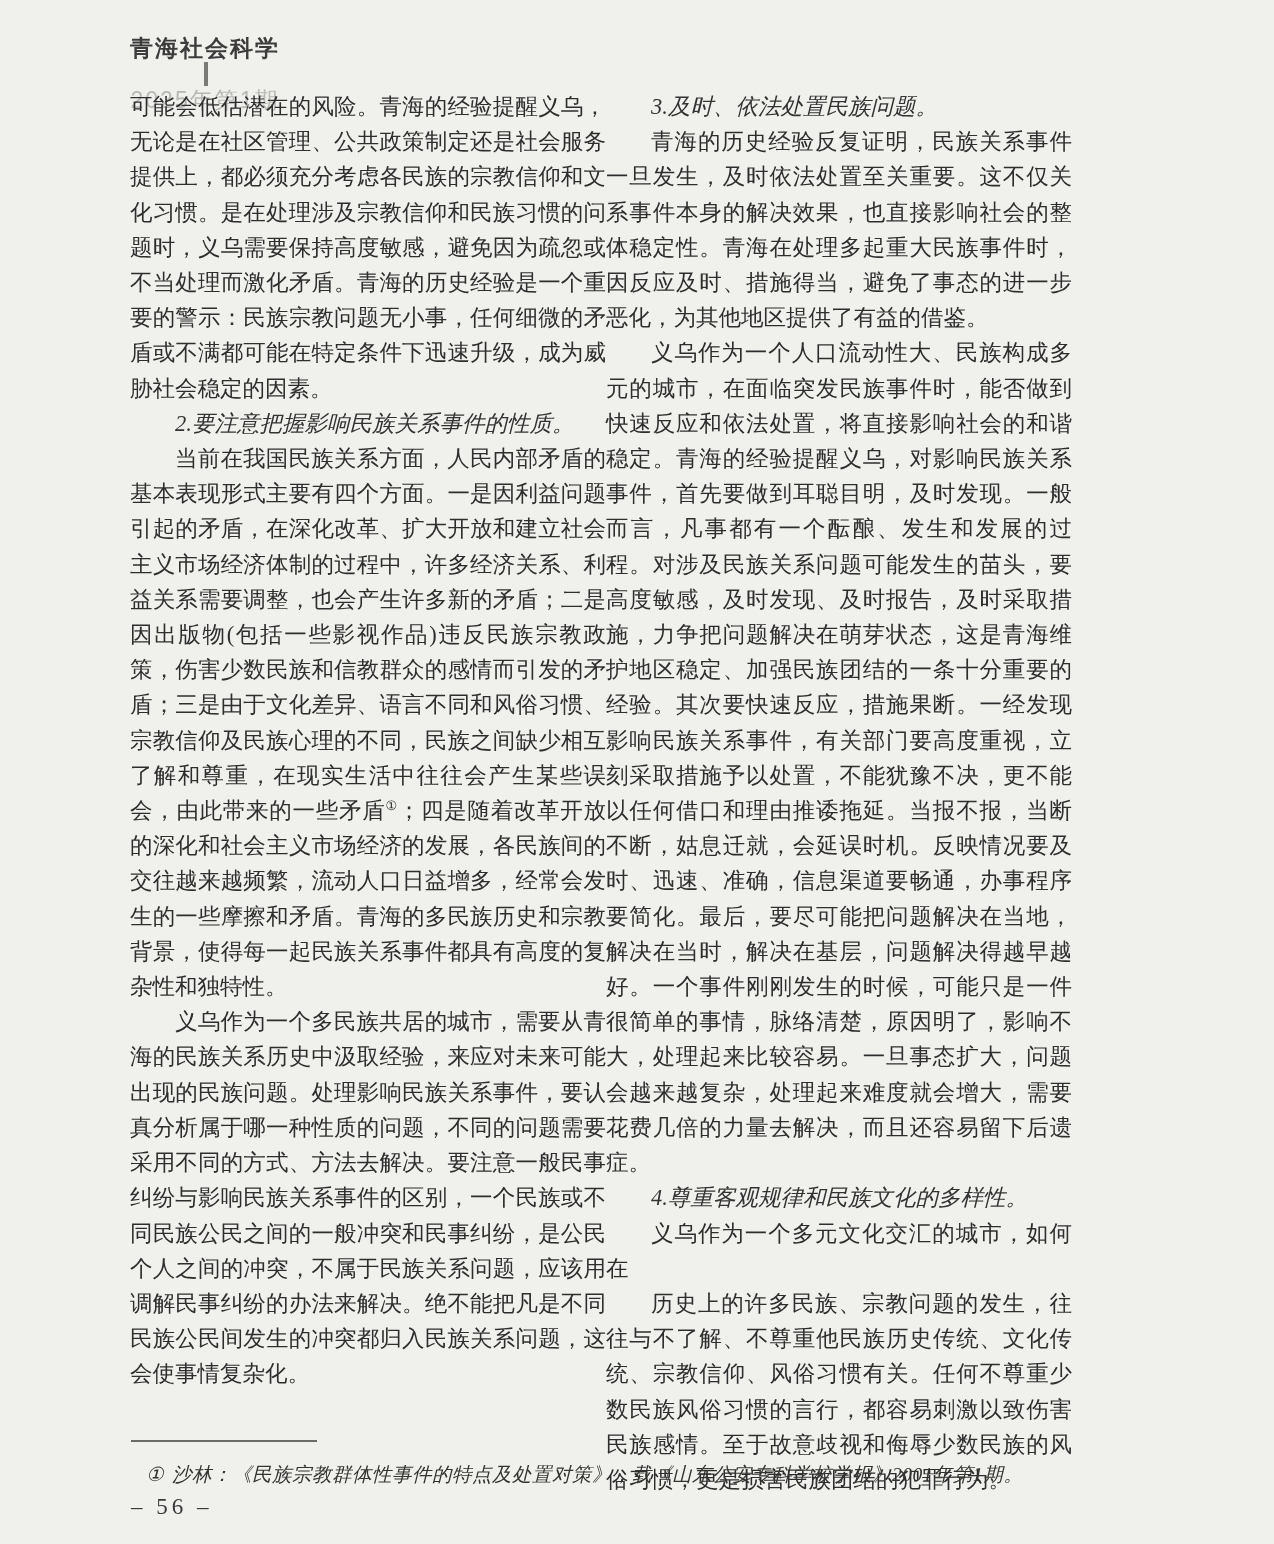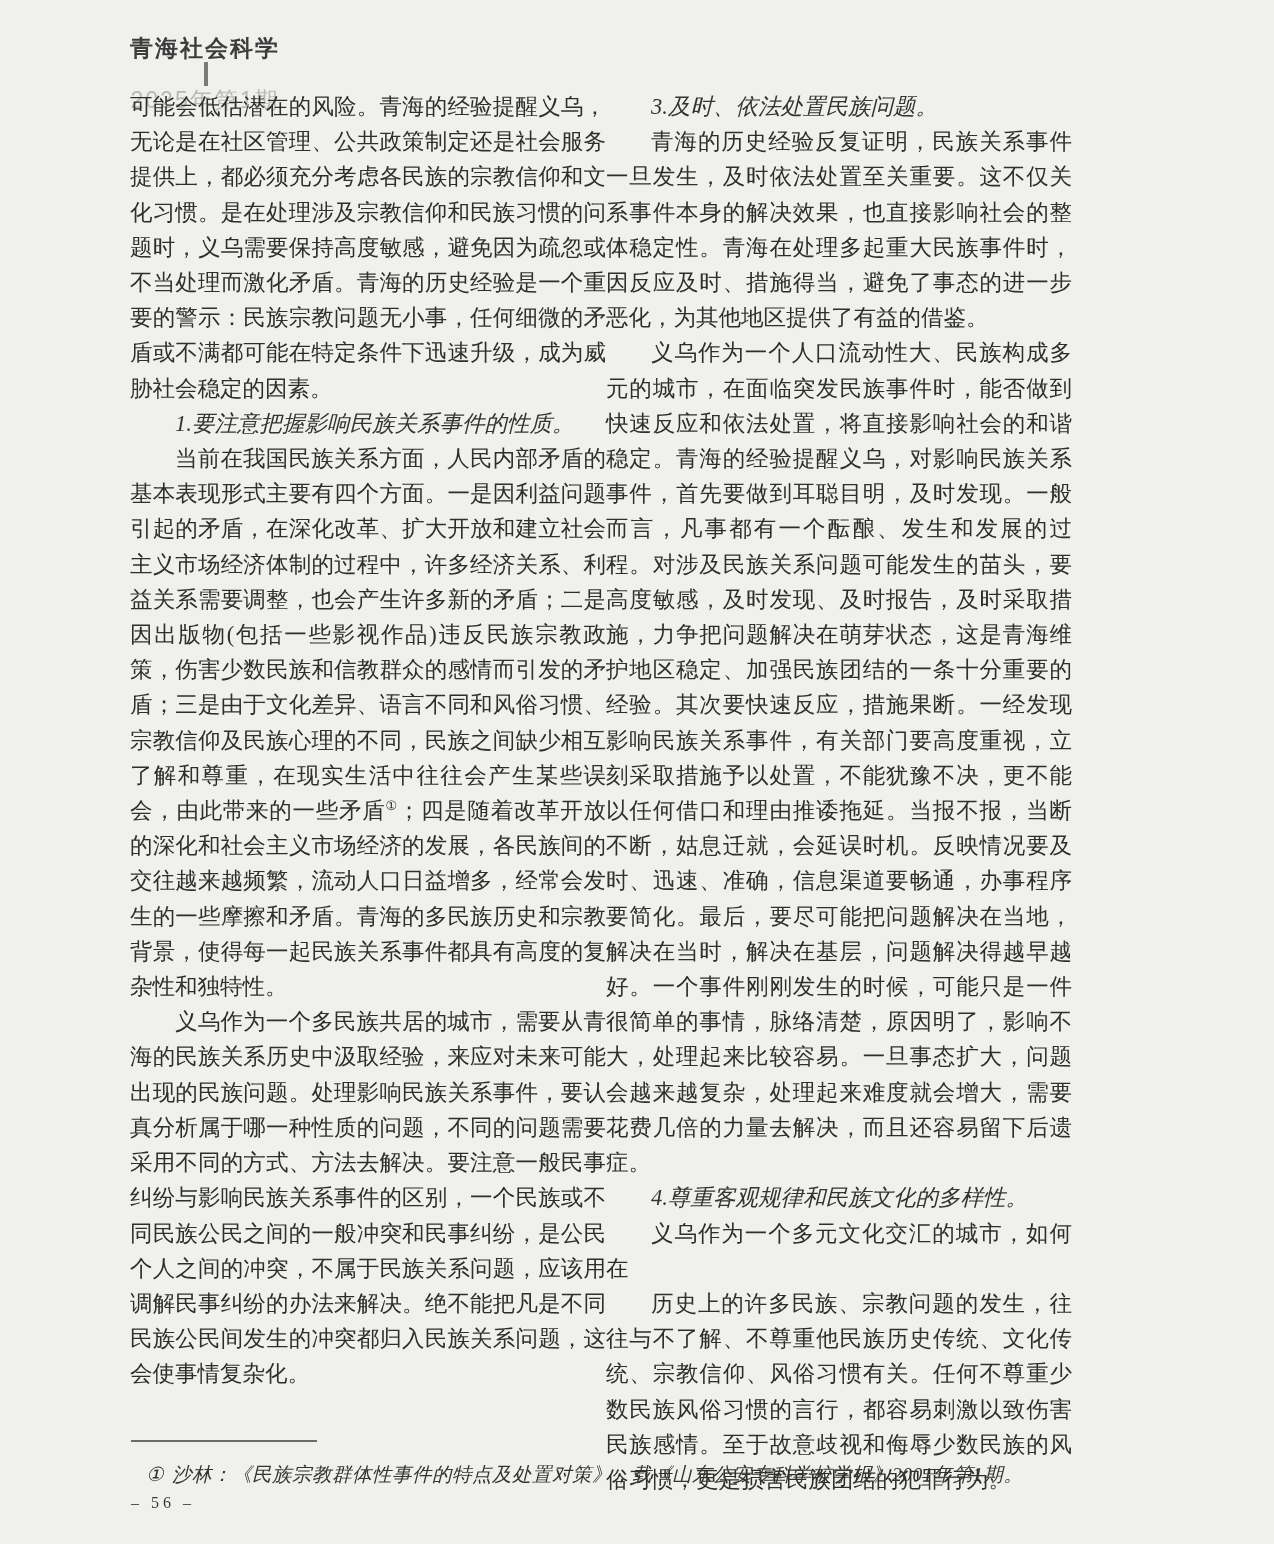--- a/index.html
+++ b/index.html
@@ -53,38 +53,38 @@
   }
   .footnote {
     position:absolute; left:146px; top:1461px; width:1000px;
     font-size:19.5px; line-height:27px;
     font-style:italic; color:#333331;
     letter-spacing:0.5px;
   }
   .footnote .fn-marker { margin-right:8px; }
   .page-number {
     position:absolute; left:131px; top:1494px;
-    font-size:16px; color:#3a3a3a; letter-spacing:4px;
+    font-size:23px; color:#3a3a3a; letter-spacing:4px;
   }
 </style>
 </head>
 <body>
 
 <div class="page" style="background: rgb(240, 241, 237); color: rgb(46, 46, 46);">
 
   <div class="header">
     <span class="journal" style="color: rgb(60, 60, 60);">青海社会科学</span>
     <span class="hsep"></span>
     <span class="issue" style="color: rgb(184, 185, 181);">2025年第1期</span>
   </div>
 
   <div class="body">
     <div class="col col-left">
         <p class="bodytext">可能会低估潜在的风险。青海的经验提醒义乌，无论是在社区管理、公共政策制定还是社会服务提供上，都必须充分考虑各民族的宗教信仰和文化习惯。是在处理涉及宗教信仰和民族习惯的问题时，义乌需要保持高度敏感，避免因为疏忽或不当处理而激化矛盾。青海的历史经验是一个重要的警示：民族宗教问题无小事，任何细微的矛盾或不满都可能在特定条件下迅速升级，成为威胁社会稳定的因素。</p>
-        <p class="heading indent">1.要注意把握影响民族关系事件的性质。</p>
+        <p class="heading indent">2.要注意把握影响民族关系事件的性质。</p>
         <p class="bodytext indent">当前在我国民族关系方面，人民内部矛盾的基本表现形式主要有四个方面。一是因利益问题引起的矛盾，在深化改革、扩大开放和建立社会主义市场经济体制的过程中，许多经济关系、利益关系需要调整，也会产生许多新的矛盾；二是因出版物(包括一些影视作品)违反民族宗教政策，伤害少数民族和信教群众的感情而引发的矛盾；三是由于文化差异、语言不同和风俗习惯、宗教信仰及民族心理的不同，民族之间缺少相互了解和尊重，在现实生活中往往会产生某些误会，由此带来的一些矛盾<sup>①</sup>；四是随着改革开放的深化和社会主义市场经济的发展，各民族间的交往越来越频繁，流动人口日益增多，经常会发生的一些摩擦和矛盾。青海的多民族历史和宗教背景，使得每一起民族关系事件都具有高度的复杂性和独特性。</p>
         <p class="bodytext indent">义乌作为一个多民族共居的城市，需要从青海的民族关系历史中汲取经验，来应对未来可能出现的民族问题。处理影响民族关系事件，要认真分析属于哪一种性质的问题，不同的问题需要采用不同的方式、方法去解决。要注意一般民事纠纷与影响民族关系事件的区别，一个民族或不同民族公民之间的一般冲突和民事纠纷，是公民个人之间的冲突，不属于民族关系问题，应该用调解民事纠纷的办法来解决。绝不能把凡是不同民族公民间发生的冲突都归入民族关系问题，这会使事情复杂化。</p>
       </div>
     <div class="col col-right">
         <p class="heading indent">3.及时、依法处置民族问题。</p>
         <p class="bodytext indent">青海的历史经验反复证明，民族关系事件一旦发生，及时依法处置至关重要。这不仅关系事件本身的解决效果，也直接影响社会的整体稳定性。青海在处理多起重大民族事件时，因反应及时、措施得当，避免了事态的进一步恶化，为其他地区提供了有益的借鉴。</p>
         <p class="bodytext indent">义乌作为一个人口流动性大、民族构成多元的城市，在面临突发民族事件时，能否做到快速反应和依法处置，将直接影响社会的和谐稳定。青海的经验提醒义乌，对影响民族关系事件，首先要做到耳聪目明，及时发现。一般而言，凡事都有一个酝酿、发生和发展的过程。对涉及民族关系问题可能发生的苗头，要高度敏感，及时发现、及时报告，及时采取措施，力争把问题解决在萌芽状态，这是青海维护地区稳定、加强民族团结的一条十分重要的经验。其次要快速反应，措施果断。一经发现影响民族关系事件，有关部门要高度重视，立刻采取措施予以处置，不能犹豫不决，更不能以任何借口和理由推诿拖延。当报不报，当断不断，姑息迁就，会延误时机。反映情况要及时、迅速、准确，信息渠道要畅通，办事程序要简化。最后，要尽可能把问题解决在当地，解决在当时，解决在基层，问题解决得越早越好。一个事件刚刚发生的时候，可能只是一件很简单的事情，脉络清楚，原因明了，影响不大，处理起来比较容易。一旦事态扩大，问题会越来越复杂，处理起来难度就会增大，需要花费几倍的力量去解决，而且还容易留下后遗症。</p>
         <p class="heading indent">4.尊重客观规律和民族文化的多样性。</p>
         <p class="bodytext indent">义乌作为一个多元文化交汇的城市，如何在</p>
         <p class="bodytext indent">历史上的许多民族、宗教问题的发生，往往与不了解、不尊重他民族历史传统、文化传统、宗教信仰、风俗习惯有关。任何不尊重少数民族风俗习惯的言行，都容易刺激以致伤害民族感情。至于故意歧视和侮辱少数民族的风俗习惯，更是损害民族团结的犯罪行为。</p>

